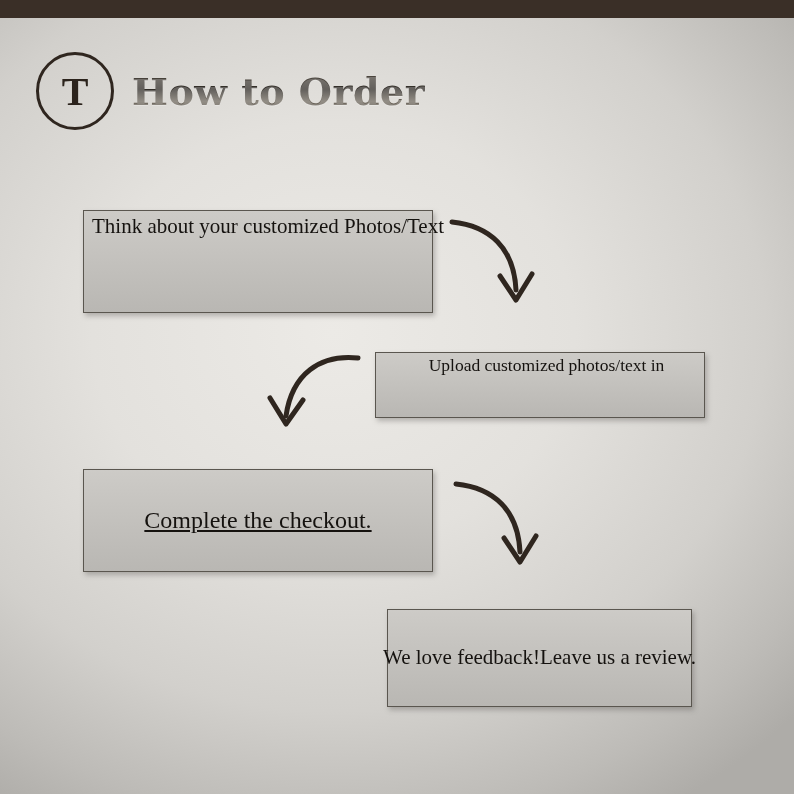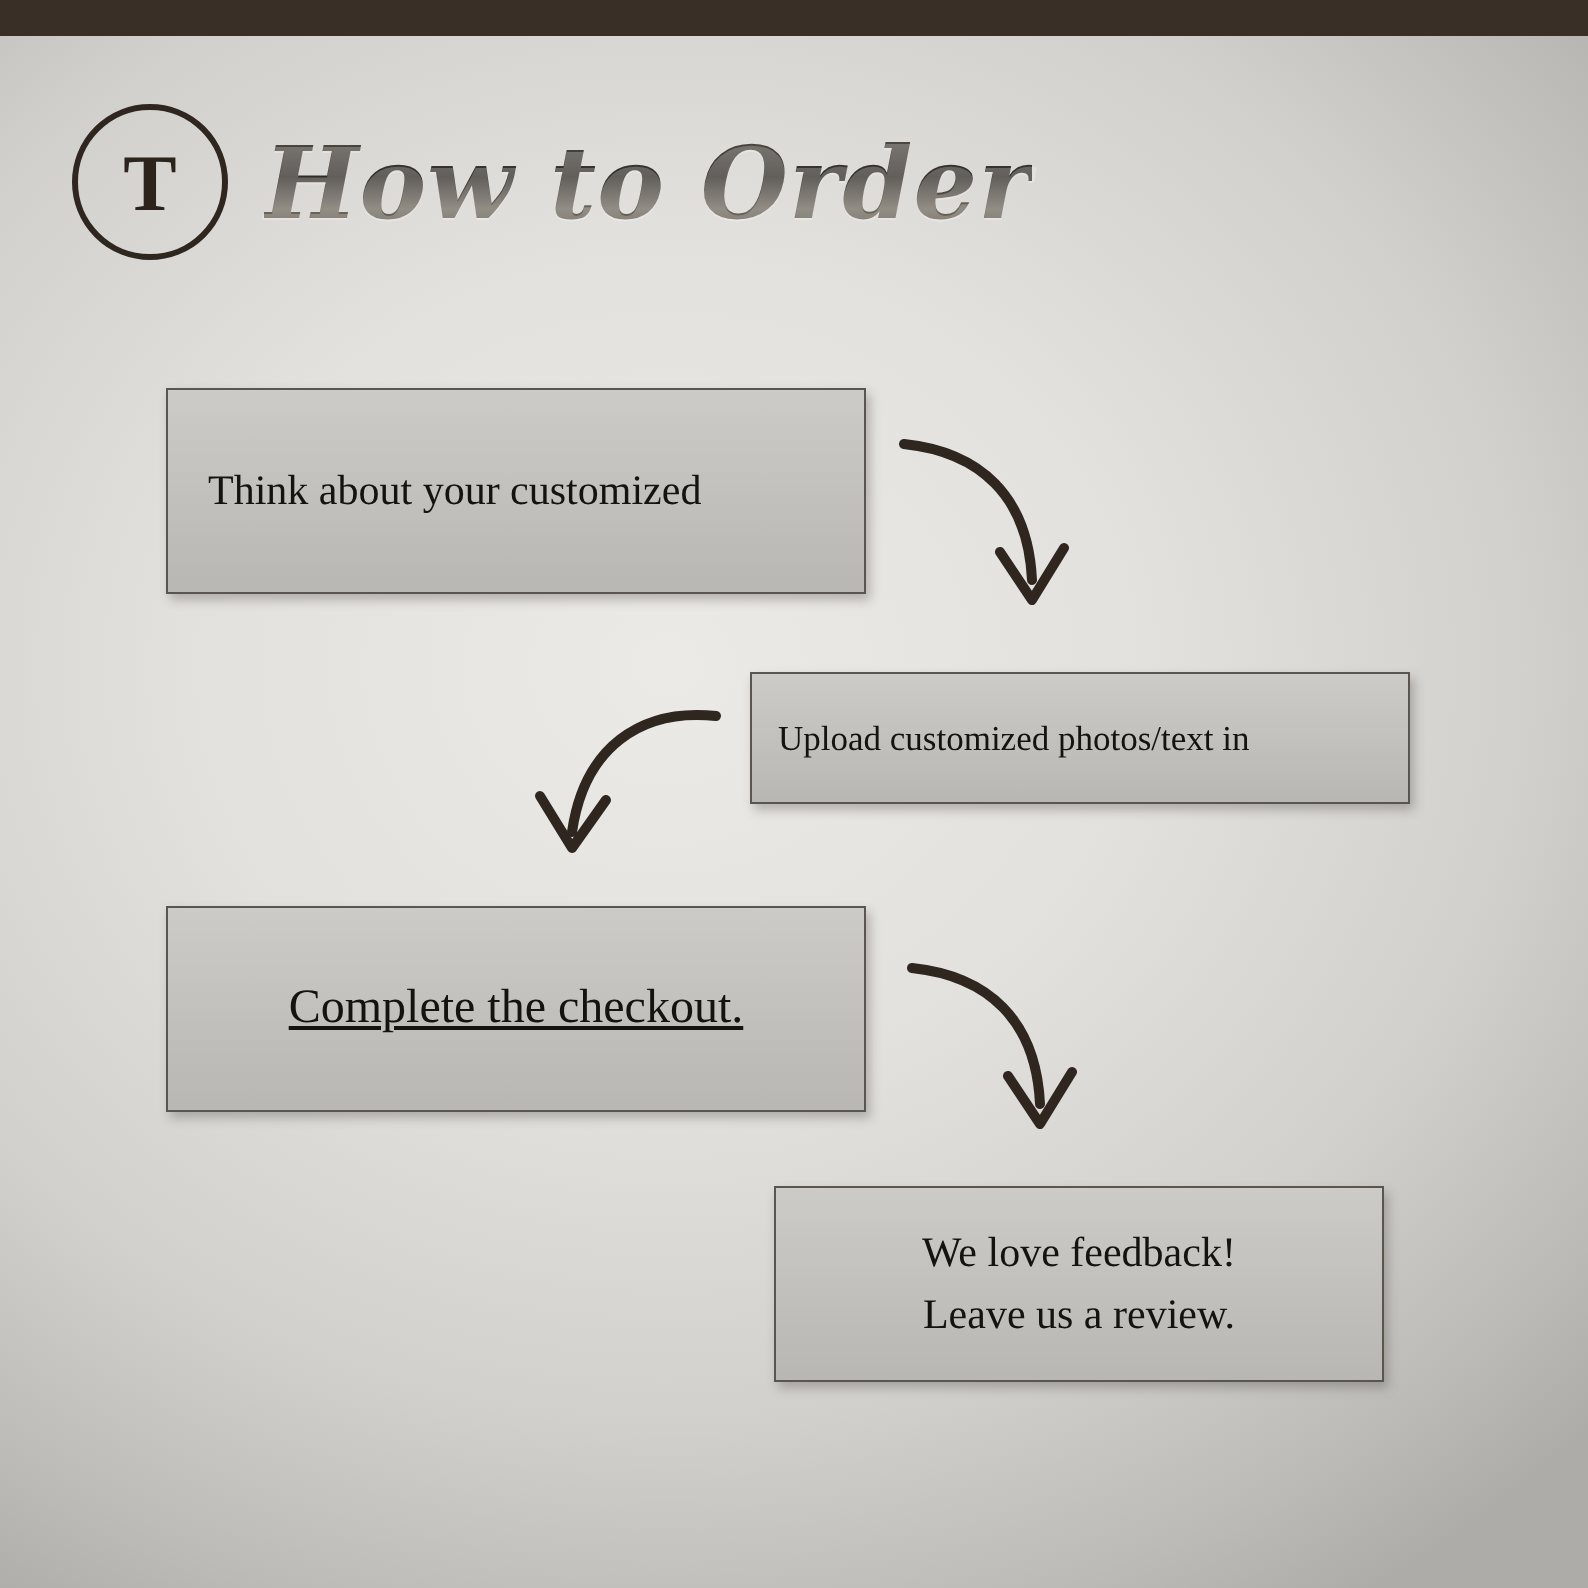--- a/index.html
+++ b/index.html
@@ -39,43 +39,43 @@
     display: flex;
     align-items: center;
     justify-content: center;
     box-sizing: border-box;
     color: #2b231c;
     font-size: 40px;
     font-family: "Liberation Serif", serif;
     font-weight: bold;
   }
   #header-title {
-    font-size: 50px;
+    font-size: 38px;
     font-weight: bold;
     letter-spacing: 0.5px;
     font-family: "DejaVu Serif", serif;
     background: linear-gradient(180deg, #5c554c 0%, #2e2a25 45%, #6e675c 72%, #403a33 100%);
     -webkit-background-clip: text;
     background-clip: text;
     color: transparent;
     text-shadow: 0 1px 0 rgba(255,255,255,0.25);
-    font-style: italic;
   }
   
   .flow-box {
     position: absolute;
     box-sizing: border-box;
     border: 1.5px solid #5a564f;
     background: linear-gradient(180deg, #cdcbc7 0%, #c3c1bd 50%, #b9b7b3 100%);
     box-shadow: 2px 3px 5px rgba(80,78,74,0.35);
     display: flex;
-    flex-direction: column;
+    flex-direction: row;
     justify-content: center;
     color: #15120f;
     font-family: "Liberation Serif", serif;
+    margin-top: 16px;
   }
   .flow-box .line {
     display: block;
     white-space: pre;
   }
   #box-1 {
     left: 83px; top: 194px; width: 350px; height: 103px;
     padding-left: 20px;
     font-size: 21px;
     line-height: 1.45;
@@ -113,20 +113,21 @@
 
   <div id="header">
     <div id="logo-circle">
       <span>T</span>
     </div>
     <div id="header-title">How to Order</div>
   </div>
 
   <div class="flow-box" id="box-1">
     <span class="line">Think about your customized</span>
+    <span class="line"> Photos/Text</span>
   </div>
 
   <svg class="arrow-svg" style="left:448px; top:214px;" width="110" height="110" viewBox="0 0 110 110">
     <path d="M4 8 C 42 12, 66 34, 68 76" fill="none" stroke="#2f261f" stroke-width="5" stroke-linecap="round"></path>
     <path d="M52 62 L68 86 L84 60" fill="none" stroke="#2f261f" stroke-width="5" stroke-linecap="round" stroke-linejoin="round"></path>
   </svg>
 
   <div class="flow-box" id="box-2">
     <span class="line">Upload customized photos/text in</span>
   </div>

